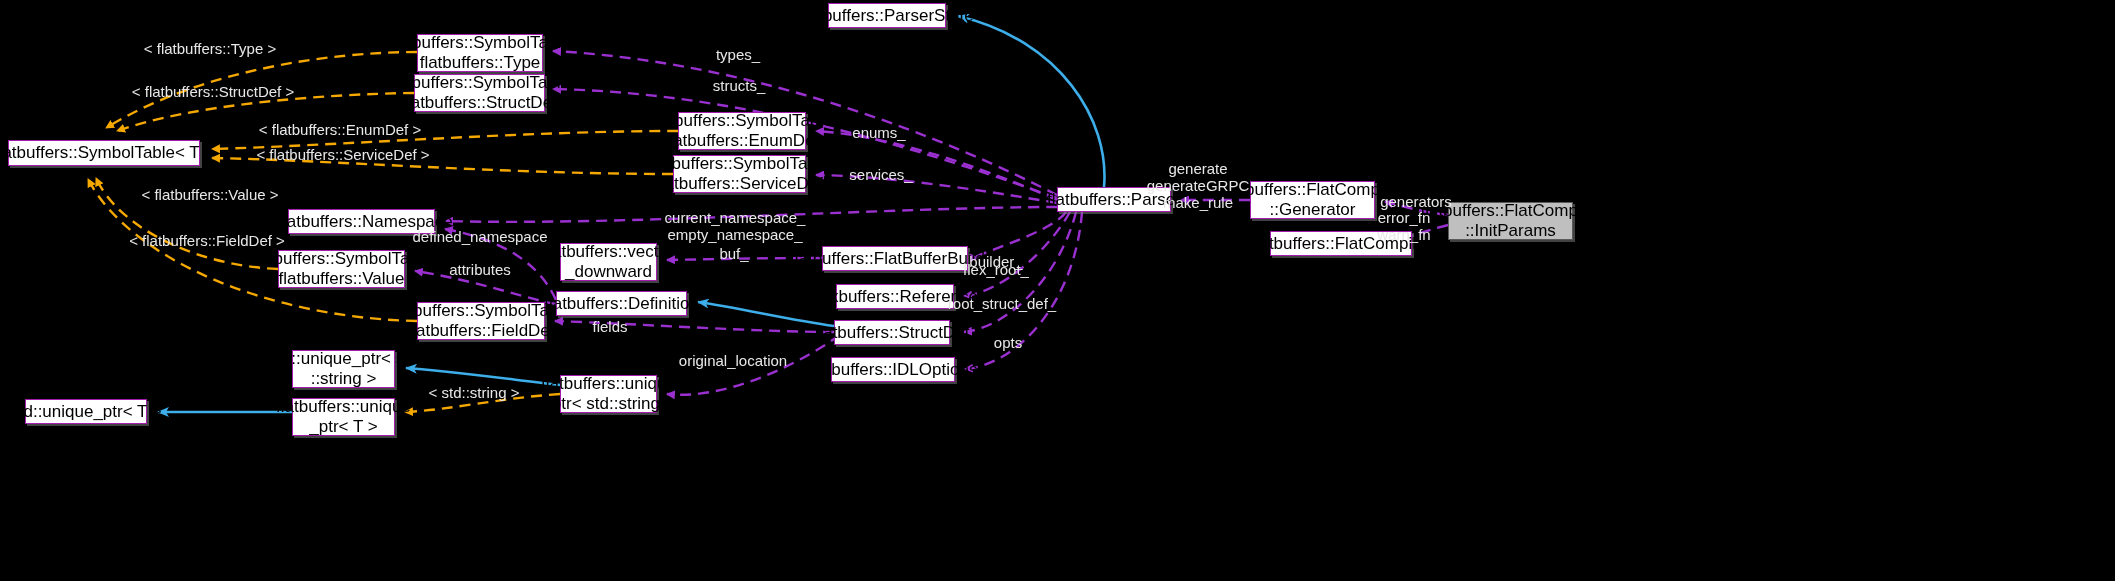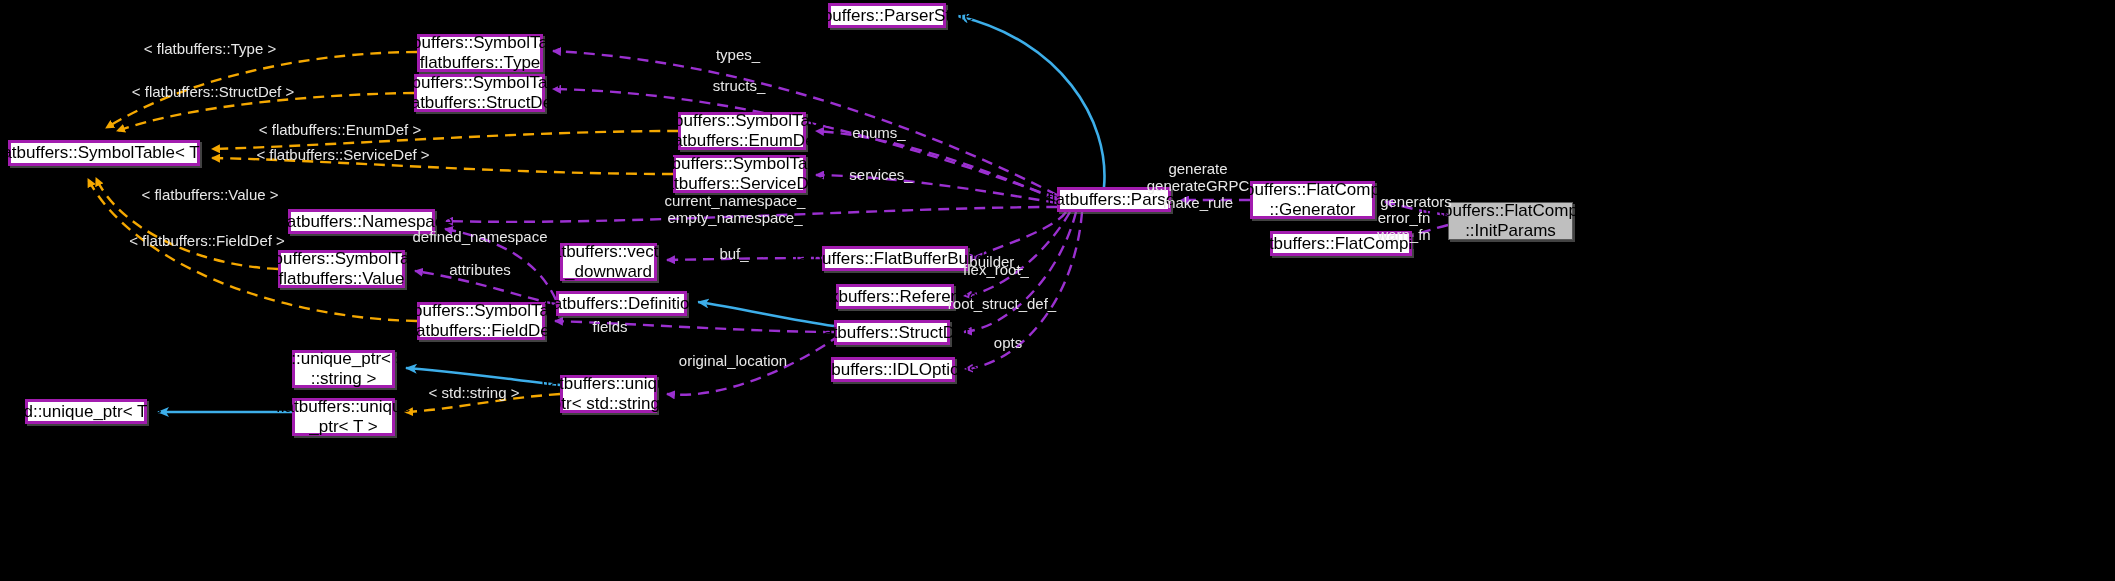--- a/index.html
+++ b/index.html
@@ -19,21 +19,21 @@
     position: absolute;
     left: 0;
     top: 0;
     width: 2115px;
     height: 581px;
   }
   .node-box {
     position: absolute;
     box-sizing: border-box;
     background: #ffffff;
-    border: 3px solid #a21caf;
+    border: 1px solid #a21caf;
     color: #000000;
     font-family: "Liberation Sans", sans-serif;
     font-size: 17px;
     line-height: 20px;
     text-align: center;
     display: flex;
     align-items: center;
     justify-content: center;
     white-space: pre;
     box-shadow: 2px 2px 0 rgba(120,120,120,0.55);
@@ -173,21 +173,21 @@
   <div class="edge-label" style="left:213px; top:91px;">&lt; flatbuffers::StructDef &gt;</div>
   <div class="edge-label" style="left:340px; top:129px;">&lt; flatbuffers::EnumDef &gt;</div>
   <div class="edge-label" style="left:343px; top:154px;">&lt; flatbuffers::ServiceDef &gt;</div>
   <div class="edge-label" style="left:210px; top:194px;">&lt; flatbuffers::Value &gt;</div>
   <div class="edge-label" style="left:207px; top:240px;">&lt; flatbuffers::FieldDef &gt;</div>
   <div class="edge-label" style="left:474px; top:392px;">&lt; std::string &gt;</div>
   <div class="edge-label" style="left:738px; top:54px;">types_</div>
   <div class="edge-label" style="left:739px; top:85px;">structs_</div>
   <div class="edge-label" style="left:879px; top:132px;">enums_</div>
   <div class="edge-label" style="left:881px; top:174px;">services_</div>
-  <div class="edge-label" style="left:735px; top:209px;">current_namespace_
+  <div class="edge-label" style="left:735px; top:226px;">current_namespace_
 empty_namespace_</div>
   <div class="edge-label" style="left:480px; top:236px;">defined_namespace</div>
   <div class="edge-label" style="left:480px; top:269px;">attributes</div>
   <div class="edge-label" style="left:734px; top:253px;">buf_</div>
   <div class="edge-label" style="left:996px; top:239px;margin-top:22px;">builder_</div>
   <div class="edge-label" style="left:996px; top:269px;">flex_root_</div>
   <div class="edge-label" style="left:1002px; top:303px;">root_struct_def_</div>
   <div class="edge-label" style="left:610px; top:326px;">fields</div>
   <div class="edge-label" style="left:1008px; top:342px;">opts</div>
   <div class="edge-label" style="left:733px; top:360px;">original_location</div>

